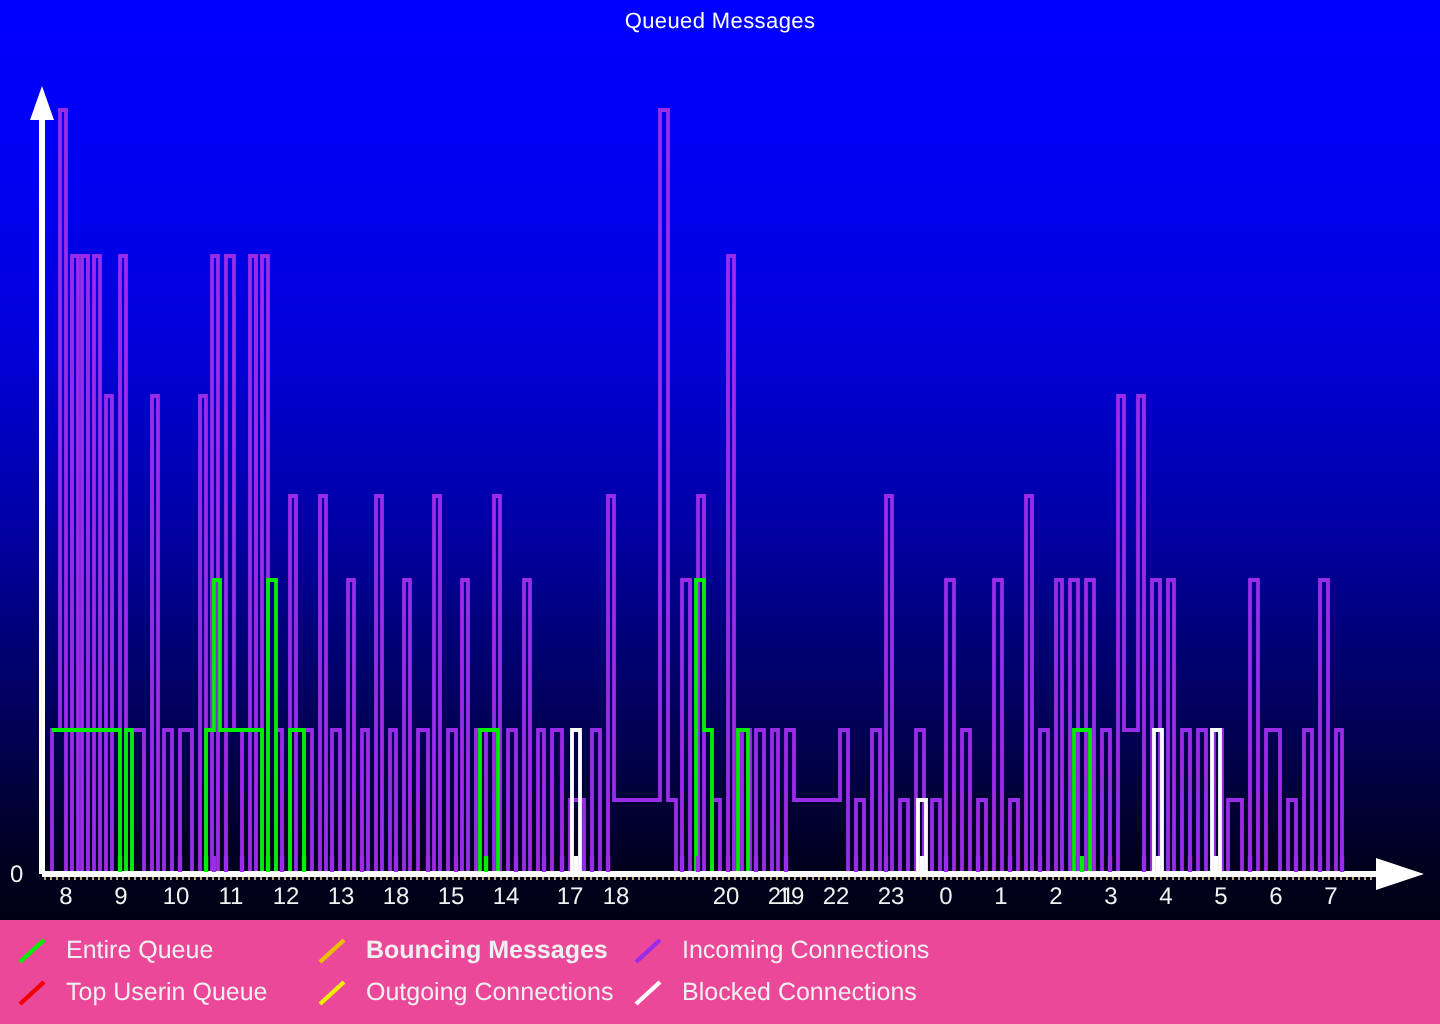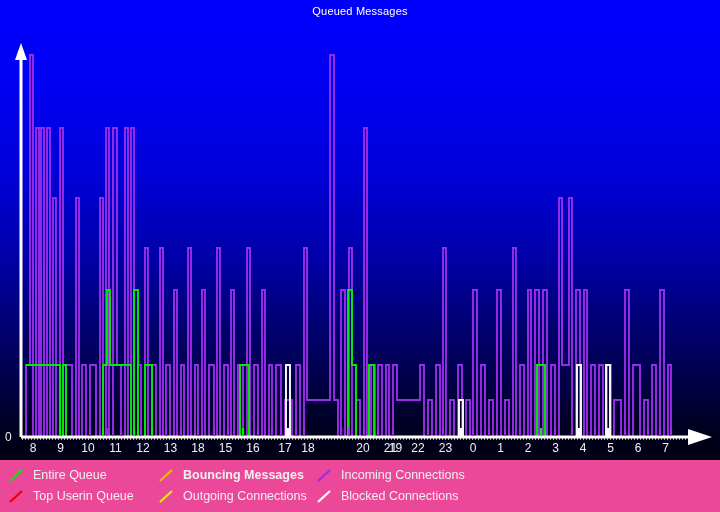--- a/index.html
+++ b/index.html
@@ -249,21 +249,21 @@
 
     <div id="x-tick-labels">
         <div class="x-tick-label" style="left: 33px;">8</div>
         <div class="x-tick-label" style="left: 60.5px;">9</div>
         <div class="x-tick-label" style="left: 88px;">10</div>
         <div class="x-tick-label" style="left: 115.5px;">11</div>
         <div class="x-tick-label" style="left: 143px;">12</div>
         <div class="x-tick-label" style="left: 170.5px;">13</div>
         <div class="x-tick-label" style="left: 198px;">18</div>
         <div class="x-tick-label" style="left: 225.5px;">15</div>
-        <div class="x-tick-label" style="left: 253px;">16</div>
+        <div class="x-tick-label" style="left: 253px;">14</div>
         <div class="x-tick-label" style="left: 285px;">17</div>
         <div class="x-tick-label" style="left: 308px;">18</div>
         <div class="x-tick-label" style="left: 335.5px; margin-left: 48px;">19</div>
         <div class="x-tick-label" style="left: 363px;">20</div>
         <div class="x-tick-label" style="left: 390.5px;">21</div>
         <div class="x-tick-label" style="left: 418px;">22</div>
         <div class="x-tick-label" style="left: 445.5px;">23</div>
         <div class="x-tick-label" style="left: 473px;">0</div>
         <div class="x-tick-label" style="left: 500.5px;">1</div>
         <div class="x-tick-label" style="left: 528px;">2</div>

